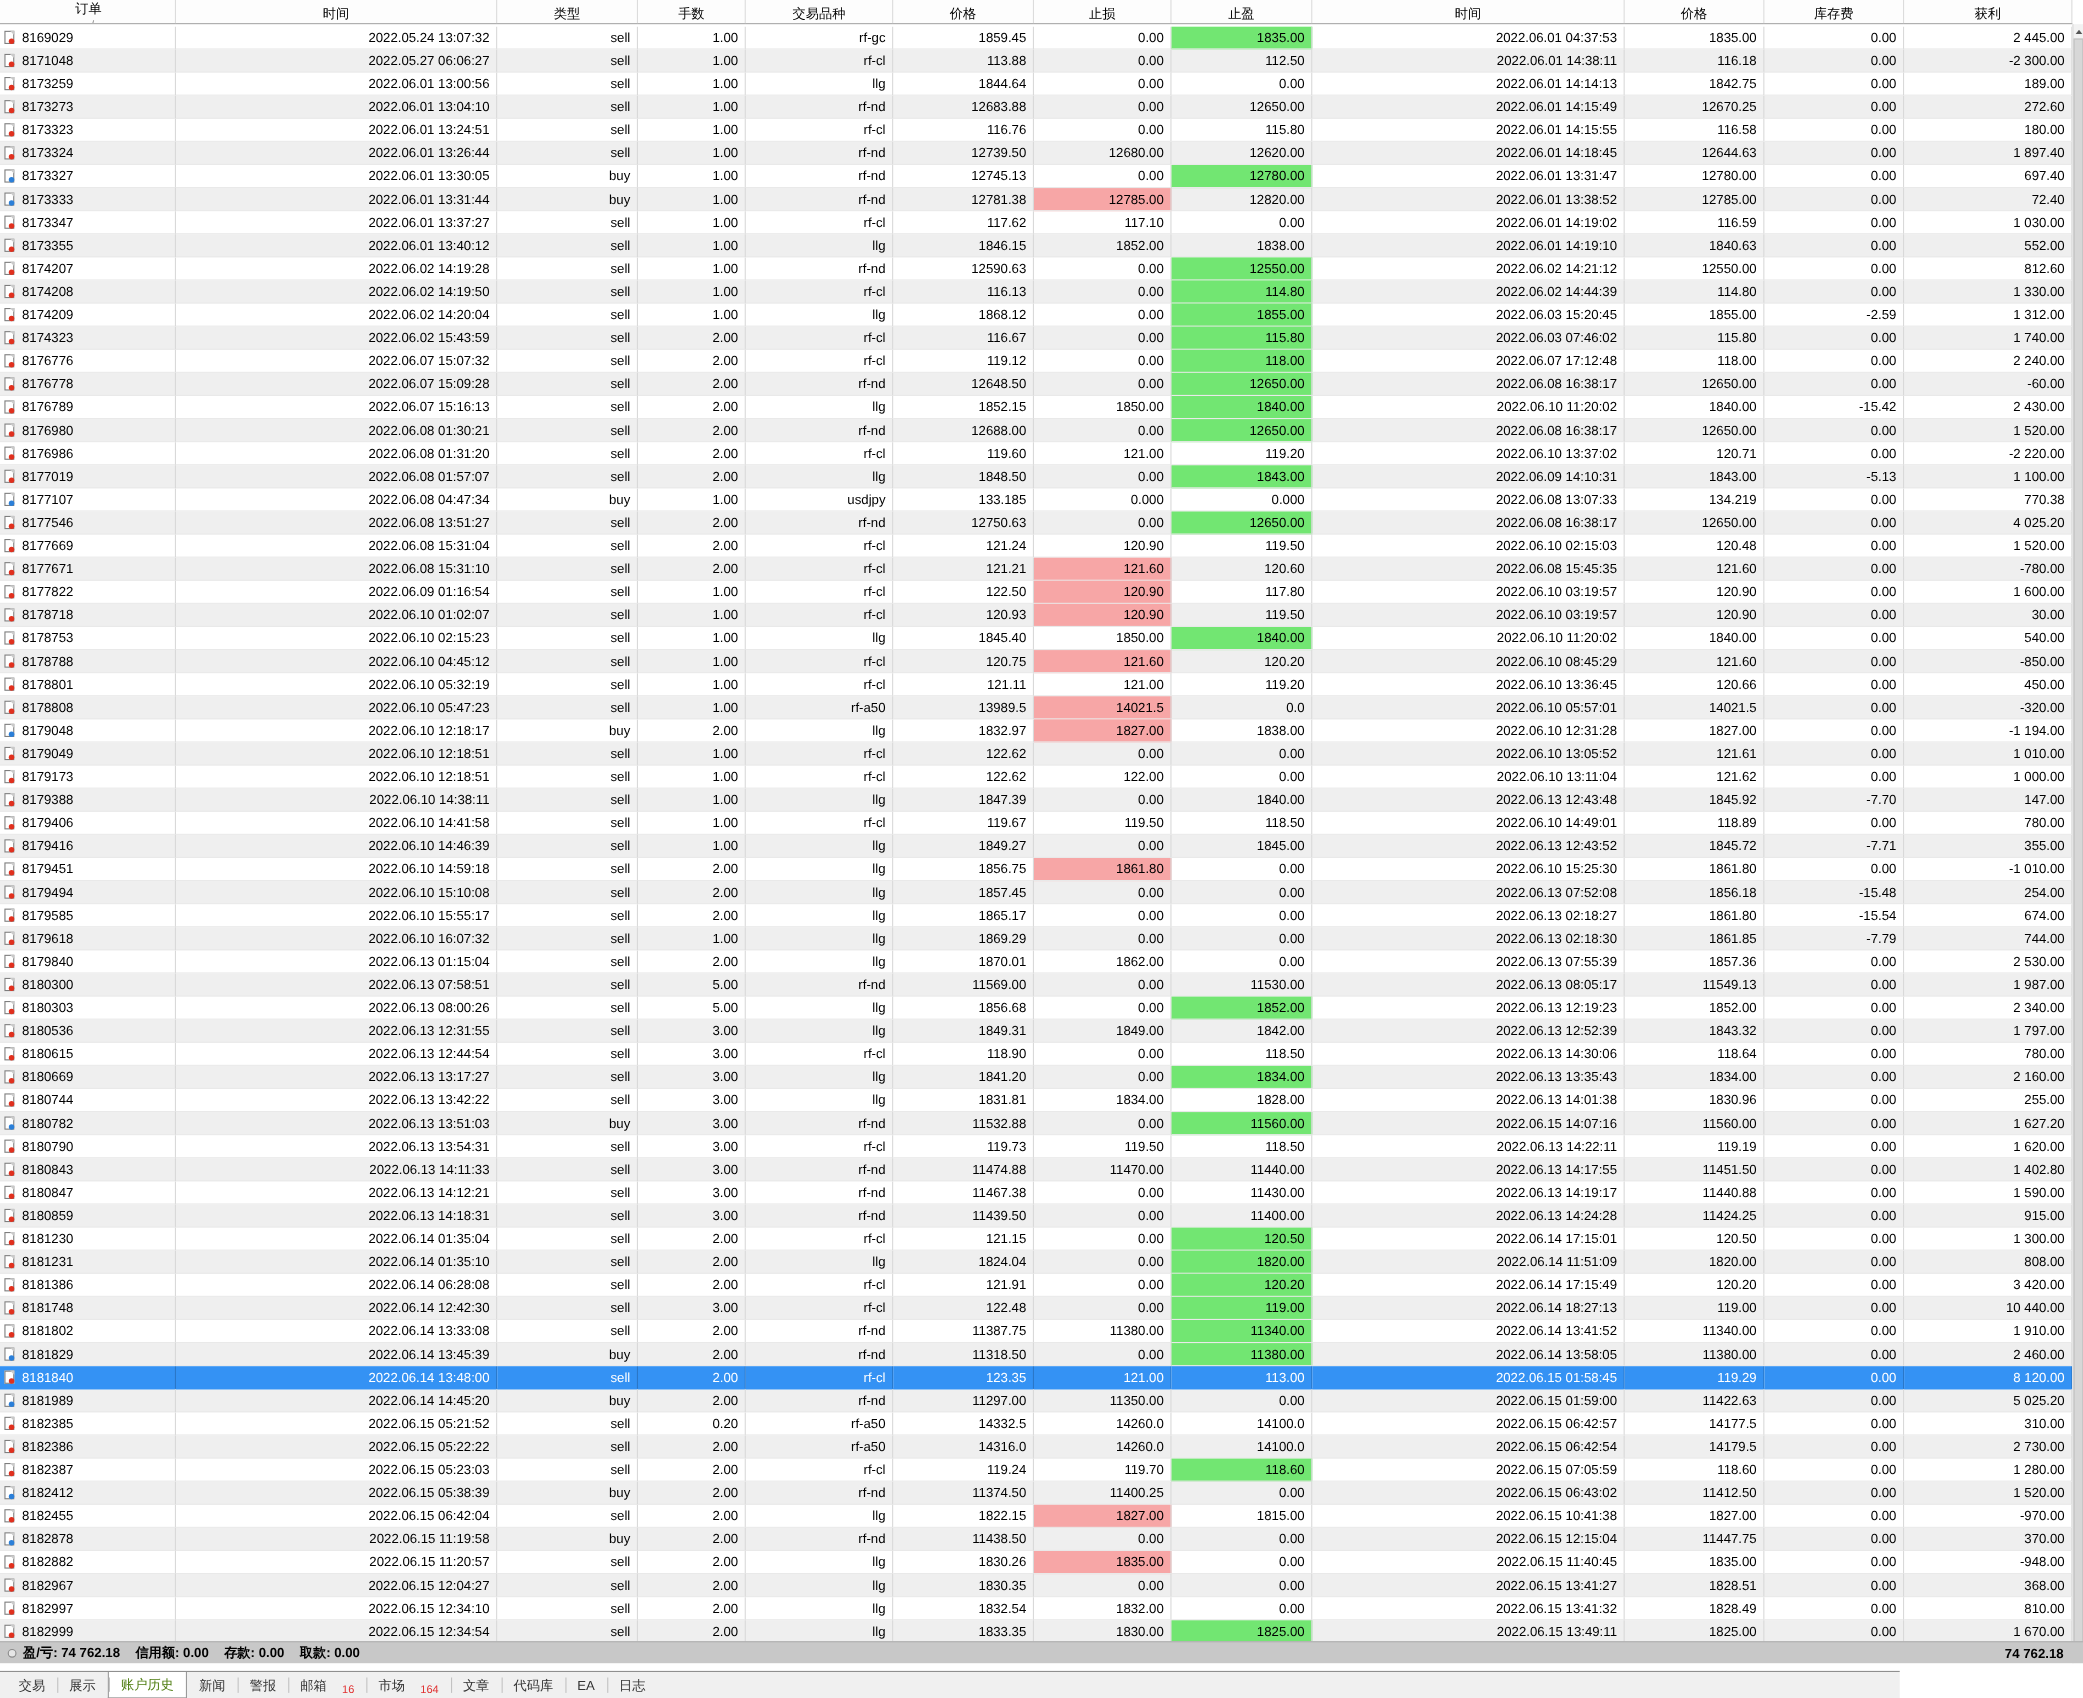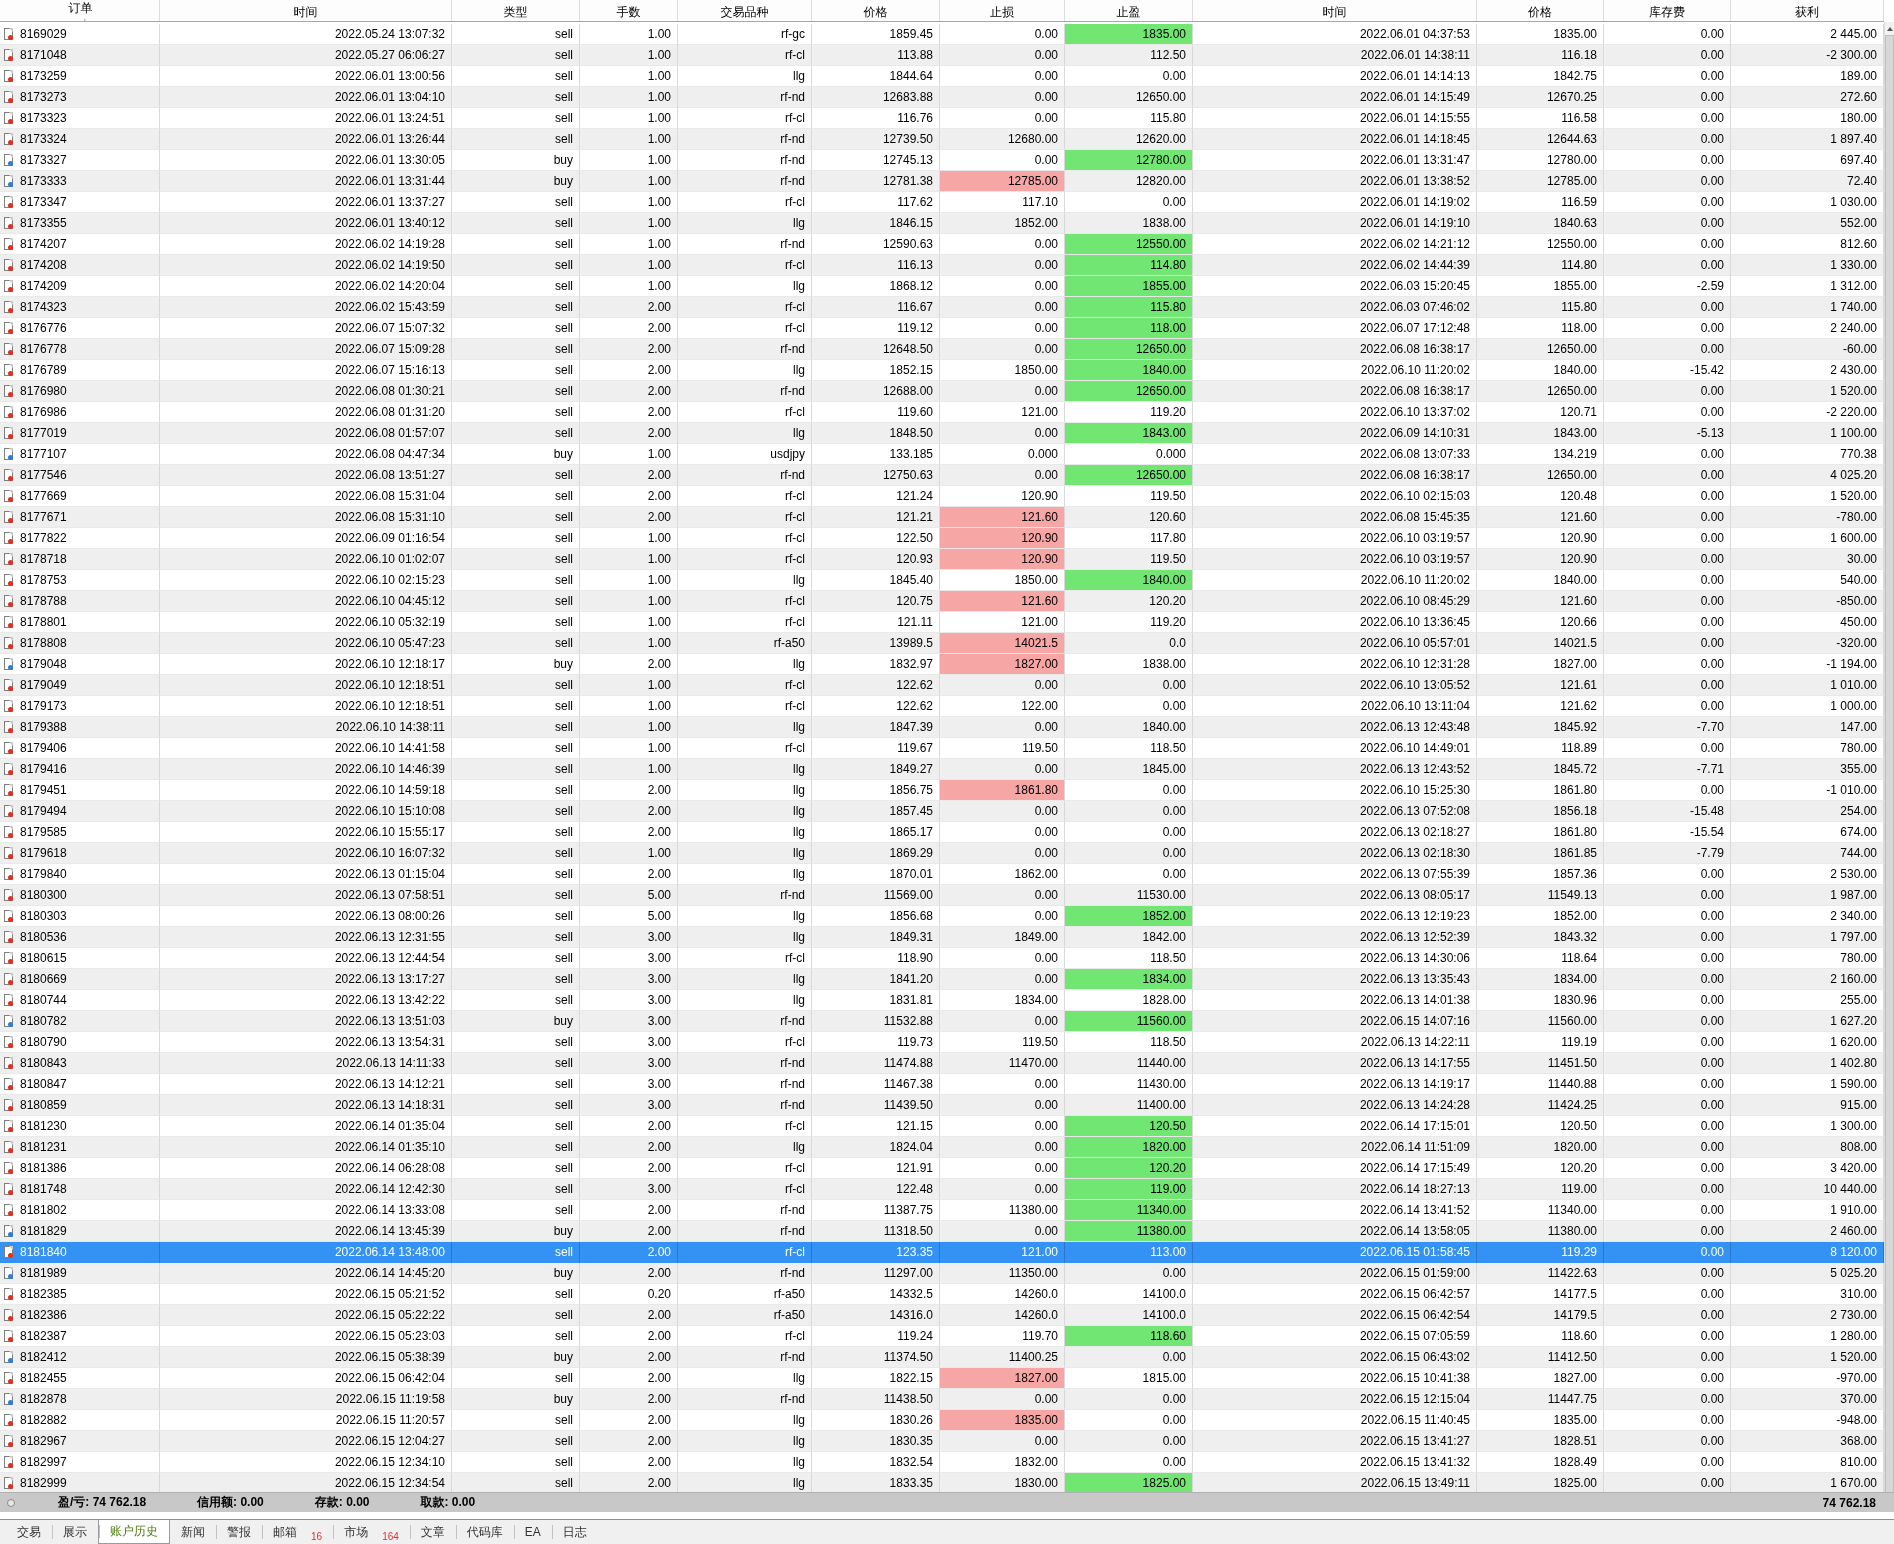--- a/index.html
+++ b/index.html
@@ -33,24 +33,24 @@
   #vscroll{position:absolute;top:22px;right:0;width:10px;height:1490px;background:#f2f2f2;border-left:1px solid #dadada;}
   .sb-btn{position:absolute;left:0;width:9px;height:13px;display:flex;align-items:center;justify-content:center;}
   .sb-up{top:0;} .sb-down{bottom:0;}
   .tri-up{width:0;height:0;border-left:3px solid transparent;border-right:3px solid transparent;border-bottom:4px solid #555;}
   .tri-down{width:0;height:0;border-left:3px solid transparent;border-right:3px solid transparent;border-top:4px solid #555;}
   .sb-thumb{position:absolute;left:0;top:13px;bottom:13px;width:9px;background:#d7d7d7;border:1px solid #bfbfbf;}
   
   #summary{position:absolute;top:1492px;left:0;width:1894px;height:20px;background:#c8c8c8;
            border-top:1px solid #b0b0b0;display:flex;align-items:center;font-weight:bold;}
   #summary .ring{width:8px;height:8px;border:1px solid #8a8a8a;border-radius:50%;margin:0 6px 0 7px;flex:0 0 auto;background:#e6e6e6;}
-  #summary .seg{margin-right:14px;white-space:nowrap;margin-left:37px;}
+  #summary .seg{margin-right:14px;white-space:nowrap;}
   #summary .total{margin-left:auto;margin-right:18px;}
   
-  #tabsbar{position:absolute;top:1519px;left:0;width:1894px;height:25px;background:#f0f0f0;
+  #tabsbar{position:absolute;top:1519px;left:0;width:1727px;height:25px;background:#f0f0f0;
            border-top:1px solid #8f8f8f;display:flex;align-items:stretch;padding-left:6px;}
   .tab{position:relative;display:flex;align-items:center;padding:0 11px;color:#333;white-space:nowrap;}
   .tab + .tab::before{content:"";position:absolute;left:0;top:5px;bottom:5px;width:1px;background:#c2c2c2;}
   .tab.active{background:#fff;border:1px solid #9a9a9a;border-top:none;color:#4d7c0f;}
   .tab.active + .tab::before{display:none;}
   .tab .badge{color:var(--badge-red);font-size:10px;position:relative;top:4px;margin-left:14px;}
 </style>
 </head>
 <body>
 

